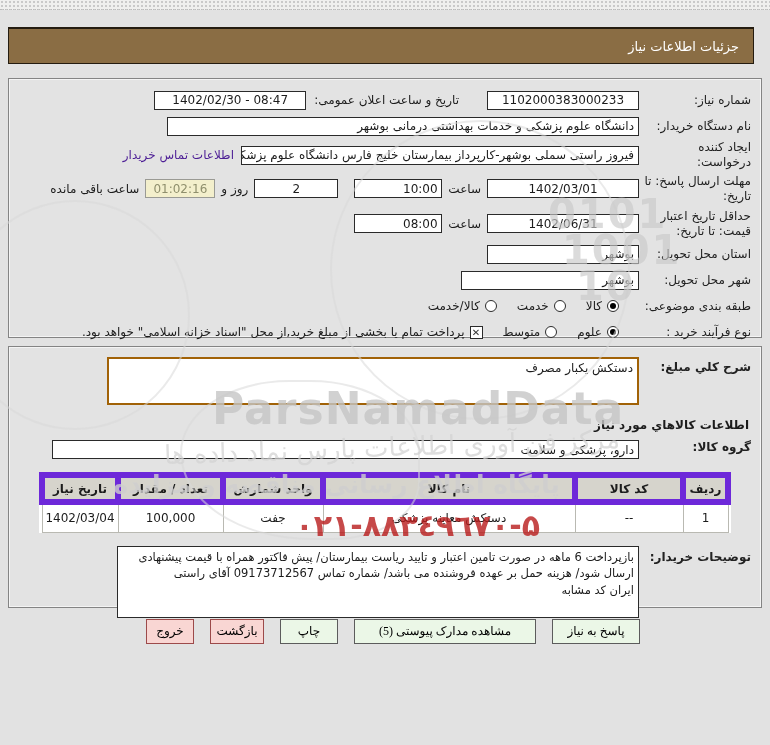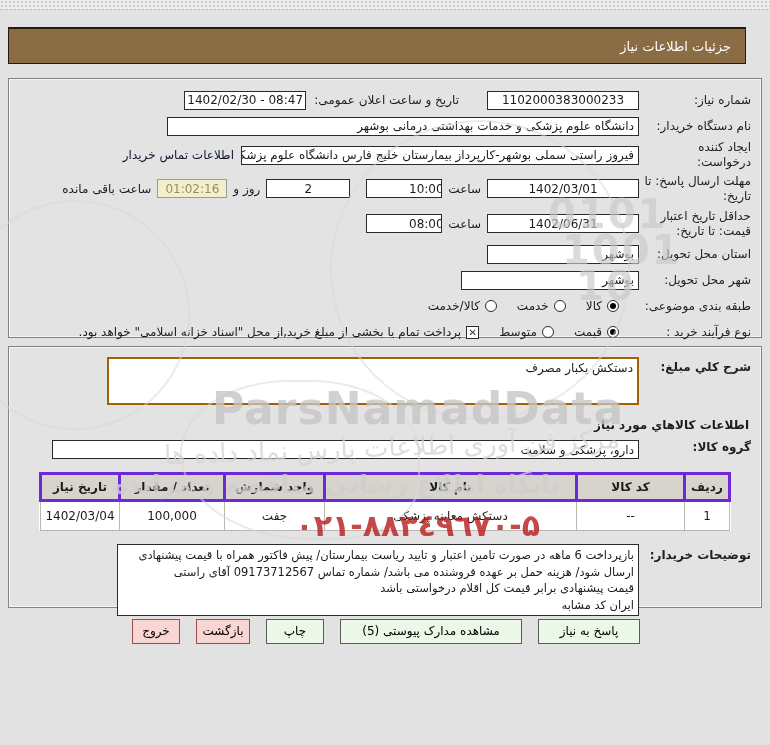--- a/index.html
+++ b/index.html
@@ -12,21 +12,21 @@
     overflow:hidden;
   }
   .top-strip {
     position:absolute; top:0; left:0; right:0; height:10px;
     background:#efefee;
     background-image:radial-gradient(#c9c9c9 0.8px, transparent 0.9px);
     background-size:4px 4px;
     border-bottom:1px dotted #bbb;
   }
   .header-bar {
-    position:absolute; top:27px; left:8px; right:24px; height:37px;
+    position:absolute; top:27px; left:8px; right:16px; height:37px;
     background:#8a6d44;
     border:1px solid #241c10;
     border-top-width:2px;
     display:flex; align-items:center;
     padding:0 14px;
     color:#fff; font-size:13px;
   }
   .panel {
     position:absolute; left:8px; right:8px;
     background:#e3e3e3;
@@ -41,34 +41,34 @@
   .lbl { width:112px; flex:none; color:#222; line-height:1.25; padding-left:4px; }
   .lbl.bold { font-weight:bold; }
   .inp {
     background:#fff; border:1px solid #2a2a2a; height:19px;
     display:flex; align-items:center; padding:0 4px;
     white-space:nowrap; overflow:hidden;
   }
   .inp.center { justify-content:center; }
   .ltr { direction:ltr; unicode-bidi:embed; }
   .w-need { width:152px; }
-  .w-announce { width:122px; }
+  .w-announce { width:152px; }
   .w-org { width:472px; }
   .w-req { width:398px; }
   .w-date { width:152px; }
-  .w-time { width:76px;padding-left:48px; }
+  .w-time { width:88px;padding-left:48px; }
   .w-days { width:84px; }
   .w-count { width:70px; background:#f3efcc; border-color:#9a9a94; color:#8f8f6d; }
   .w-prov { width:152px; }
   .w-city { width:178px; }
   .gap28 { margin-right:28px; }
   .gap16 { margin-right:16px; }
   .gap8 { margin-right:8px; }
   .gap6 { margin-right:6px; }
-  .link { color:#0f172a; margin-right:7px; cursor:pointer; white-space:nowrap; }
+  .link { color:#4c1d95; margin-right:7px; cursor:pointer; white-space:nowrap; }
 
   .radio {
     width:12px; height:12px; border:1px solid #2c2c2c; border-radius:50%;
     background:#fff; flex:none; margin-left:5px; position:relative;
   }
   .radio.on::after {
     content:""; position:absolute; inset:2px; border-radius:50%; background:#000;
   }
   .opt { margin-right:20px; display:flex; align-items:center; }
   .opt:first-of-type { margin-right:4px; }
@@ -86,21 +86,21 @@
   .row2 { display:flex; align-items:flex-start; margin:2px 0; }
   .heading { font-weight:bold; margin:13px 2px 8px 0; }
   .group-box { width:587px; height:19px; }
 
   table.items {
     border-collapse:collapse; margin:13px 20px 0 20px;
     width:calc(100% - 40px); background:#fff;
     border:1px solid #8f8f8a;
   }
   table.items th {
-    background:#d6d4cc; border:3px solid #6d28d9; height:27px;
+    background:#d6d4cc; border:6px solid #6d28d9; height:27px;
     font-weight:bold; font-size:12px; text-align:center;
   }
   table.items td {
     border:1px solid #b9b9b2; height:30px; text-align:center; font-size:12px;
   }
   .col-row { width:45px; } .col-code { width:108px; } .col-name { width:252px; }
   .col-unit { width:100px; } .col-qty { width:105px; }
 
   .notes-row { margin-top:13px; }
   .notes-box {
@@ -111,23 +111,23 @@
 
   .buttons {
     position:absolute; top:618px; left:0; right:0; height:26px;
     display:flex; align-items:center; padding-right:130px; gap:16px;
   }
   .btn {
     height:25px; display:flex; align-items:center; justify-content:center;
     font-size:12px; cursor:pointer; padding:0 6px; flex:none;
     font-family:inherit;
   }
-  .btn.green { background:#ebf7e7; border:1px solid #5c5c5c; }
+  .btn.green { background:#ebf7e7; border:1px solid #5c5c5c;font-family:Liberation Serif, serif; }
   .btn.pink  { background:#f9d6d3; border:1px solid #9c4a4a; }
-  .btn-respond { width:102px; }
+  .btn-respond { width:88px; }
   .btn-attach  { width:182px; }
   .btn-print   { width:58px; }
   .btn-back    { width:54px; }
   .btn-exit    { width:48px; }
 
   
   .wm { position:absolute; pointer-events:none; color:#c9c9c9; z-index:40; }
   .wm-circle { border:2px solid #d9d9d9; border-radius:50%; opacity:.55; }
   #wm-digits { top:196px; left:548px; font-size:40px; font-weight:bold; line-height:36px; opacity:.65; letter-spacing:2px; direction:ltr; }
   #wm-digits div:nth-child(2){ margin-left:14px; }
@@ -223,21 +223,21 @@
     <span class="opt">
       <span class="radio"></span>
       <span>کالا/خدمت</span>
     </span>
   </div>
 
   <div class="row">
     <span class="lbl">نوع فرآیند خرید :</span>
     <span class="opt">
       <span class="radio on"></span>
-      <span>قیمت</span>
+      <span>علوم</span>
     </span>
     <span class="opt">
       <span class="radio"></span>
       <span>متوسط</span>
     </span>
     <span class="opt">
       <span class="checkbox on"></span>
       <span>پرداخت تمام یا بخشی از مبلغ خرید,از محل "اسناد خزانه اسلامی" خواهد بود.</span>
     </span>
   </div>
@@ -278,21 +278,20 @@
         <td><span class="ltr">1402/03/04</span></td>
       </tr>
     </tbody>
   </table>
 
   <div class="row2 notes-row">
     <span class="lbl bold" style="padding-top:4px">توضیحات خریدار:</span>
     <div class="notes-box">
       <div>بازپرداخت 6 ماهه در صورت تامین اعتبار و تایید ریاست بیمارستان/ پیش فاکتور همراه با قیمت پیشنهادی</div>
       <div>ارسال شود/ هزینه حمل بر عهده فروشنده می باشد/ شماره تماس 09173712567 آقای راستی</div>
-      <div>قیمت پیشنهادی برابر قیمت کل اقلام درخواستی باشد</div>
       <div>ایران کد مشابه</div>
     </div>
   </div>
 </div>
 
 <div class="buttons">
   <button class="btn green btn-respond">پاسخ به نیاز</button>
   <button class="btn green btn-attach">مشاهده مدارک پیوستی (5)</button>
   <button class="btn green btn-print">چاپ</button>
   <button class="btn pink btn-back">بازگشت</button>

